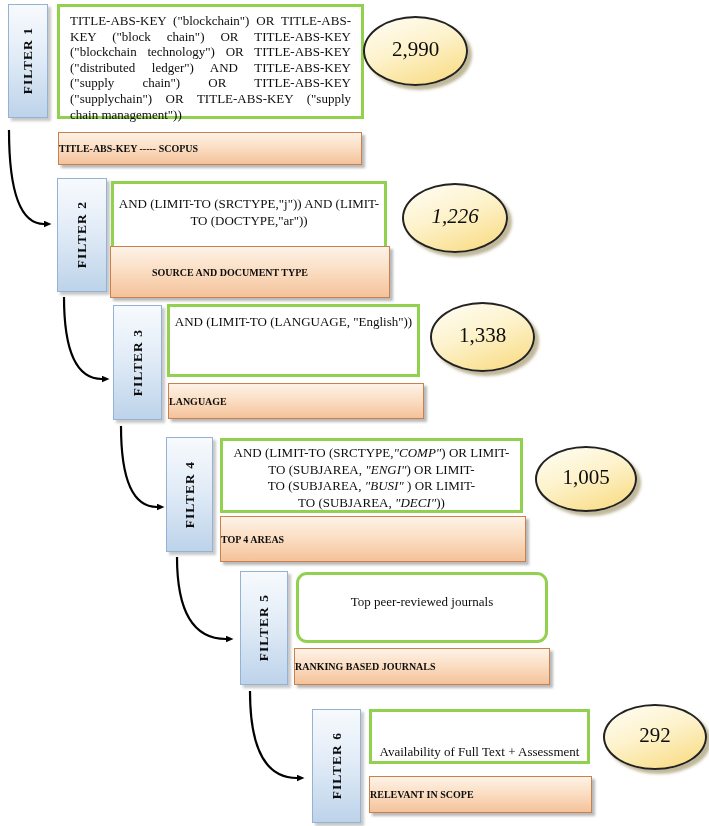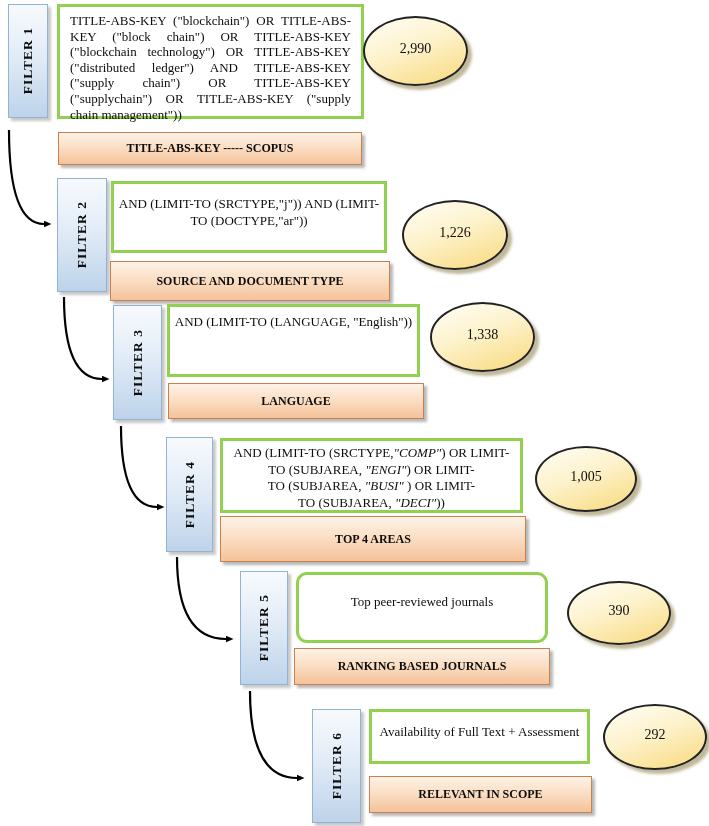--- a/index.html
+++ b/index.html
@@ -46,37 +46,37 @@
   .q-justify { text-align: justify; padding: 6px 10px 0 10px; }
   .q-center  { text-align: center; white-space: pre-line; }
 
   
   .stage {
     background: linear-gradient(180deg, #fdf2e7 0%, #fbdfc5 45%, #f4c29a 100%);
     border: 1px solid #c97f4e;
     box-shadow: 3px 3px 2.5px rgba(0,0,0,0.28);
     display: flex;
     align-items: center;
-    justify-content: center;
+    justify-content: flex-start;
     font-weight: bold;
-    font-size: 12px;
+    font-size: 10px;
     color: #0d0d0d;
   }
 
   
   .ellipse {
     background: linear-gradient(160deg, #fffef7 0%, #fdf2cb 45%, #f8d97c 100%);
     border: 2.2px solid #222222;
     border-radius: 50%;
     box-shadow: 4px 4px 3px rgba(140,125,70,0.55);
     display: flex;
     align-items: center;
     justify-content: center;
   }
-  .count { font-size: 14px; padding-bottom: 4px; color: #0d0d0d; }
+  .count { font-size: 21px; padding-bottom: 4px; color: #0d0d0d; }
 
   .arrow-layer { position: absolute; left: 0; top: 0; z-index: 5; pointer-events: none; }
   .ital { font-style: italic; }
   .qline { text-align: center; }
 </style>
 </head>
 <body>
 
 <div id="canvas">
 
@@ -93,24 +93,24 @@
     <span class="count">2,990</span>
   </div>
 
   <div class="abs tab" style="left:57px; top:178px; width:50px; height:114px;">
     <span class="tab-text">FILTER 2</span>
   </div>
   <div class="abs qbox" style="left:111px; top:181px; width:276px; height:72px;">
     <div class="qtext q-center" style="padding-top:11px; line-height:17px;">AND (LIMIT-TO (SRCTYPE,"j")) AND (LIMIT-
 TO (DOCTYPE,"ar"))</div>
   </div>
-  <div class="abs stage" style="left:110px; top:261px; width:280px; height:40px;">
+  <div class="abs stage" style="left:110px; top:246px; width:280px; height:52px;padding-left:41px;">
     <span>SOURCE AND DOCUMENT TYPE</span>
   </div>
-  <div class="abs ellipse" style="left:402px; top:200px; width:106px; height:70px;">
+  <div class="abs ellipse" style="left:402px; top:183px; width:106px; height:70px;font-style:italic;">
     <span class="count">1,226</span>
   </div>
 
   <div class="abs tab" style="left:113px; top:305px; width:49px; height:115px;">
     <span class="tab-text">FILTER 3</span>
   </div>
   <div class="abs qbox" style="left:167px; top:304px; width:253px; height:73px;">
     <div class="qtext q-center" style="padding-top:7px;">AND (LIMIT-TO (LANGUAGE, "English"))</div>
   </div>
   <div class="abs stage" style="left:168px; top:383px; width:256px; height:36px;">
@@ -140,29 +140,26 @@
 
   <div class="abs tab" style="left:240px; top:571px; width:48px; height:114px;">
     <span class="tab-text">FILTER 5</span>
   </div>
   <div class="abs qbox" style="left:296px; top:572px; width:252px; height:71px;border-radius:11px;">
     <div class="qtext q-center" style="padding-top:19px;">Top peer-reviewed journals</div>
   </div>
   <div class="abs stage" style="left:294px; top:648px; width:256px; height:37px;">
     <span>RANKING BASED JOURNALS</span>
   </div>
-  <div class="abs ellipse" style="left:567px; top:581px; width:104px; height:64px;">
-    <span class="count">390</span>
-  </div>
 
   <div class="abs tab" style="left:312px; top:709px; width:49px; height:114px;">
     <span class="tab-text">FILTER 6</span>
   </div>
   <div class="abs qbox" style="left:369px; top:709px; width:221px; height:55px;">
-    <div class="qtext q-center" style="padding-top:12px;">Availability of Full Text + Assessment</div>
+    <div class="qtext q-center" style="padding-top:12px;margin-top:20px;">Availability of Full Text + Assessment</div>
   </div>
   <div class="abs stage" style="left:369px; top:776px; width:223px; height:37px;">
     <span>RELEVANT IN SCOPE</span>
   </div>
   <div class="abs ellipse" style="left:603px; top:704px; width:104px; height:66px;">
     <span class="count">292</span>
   </div>
 
   <svg class="arrow-layer" width="709" height="826" viewBox="0 0 709 826">
     <defs>

